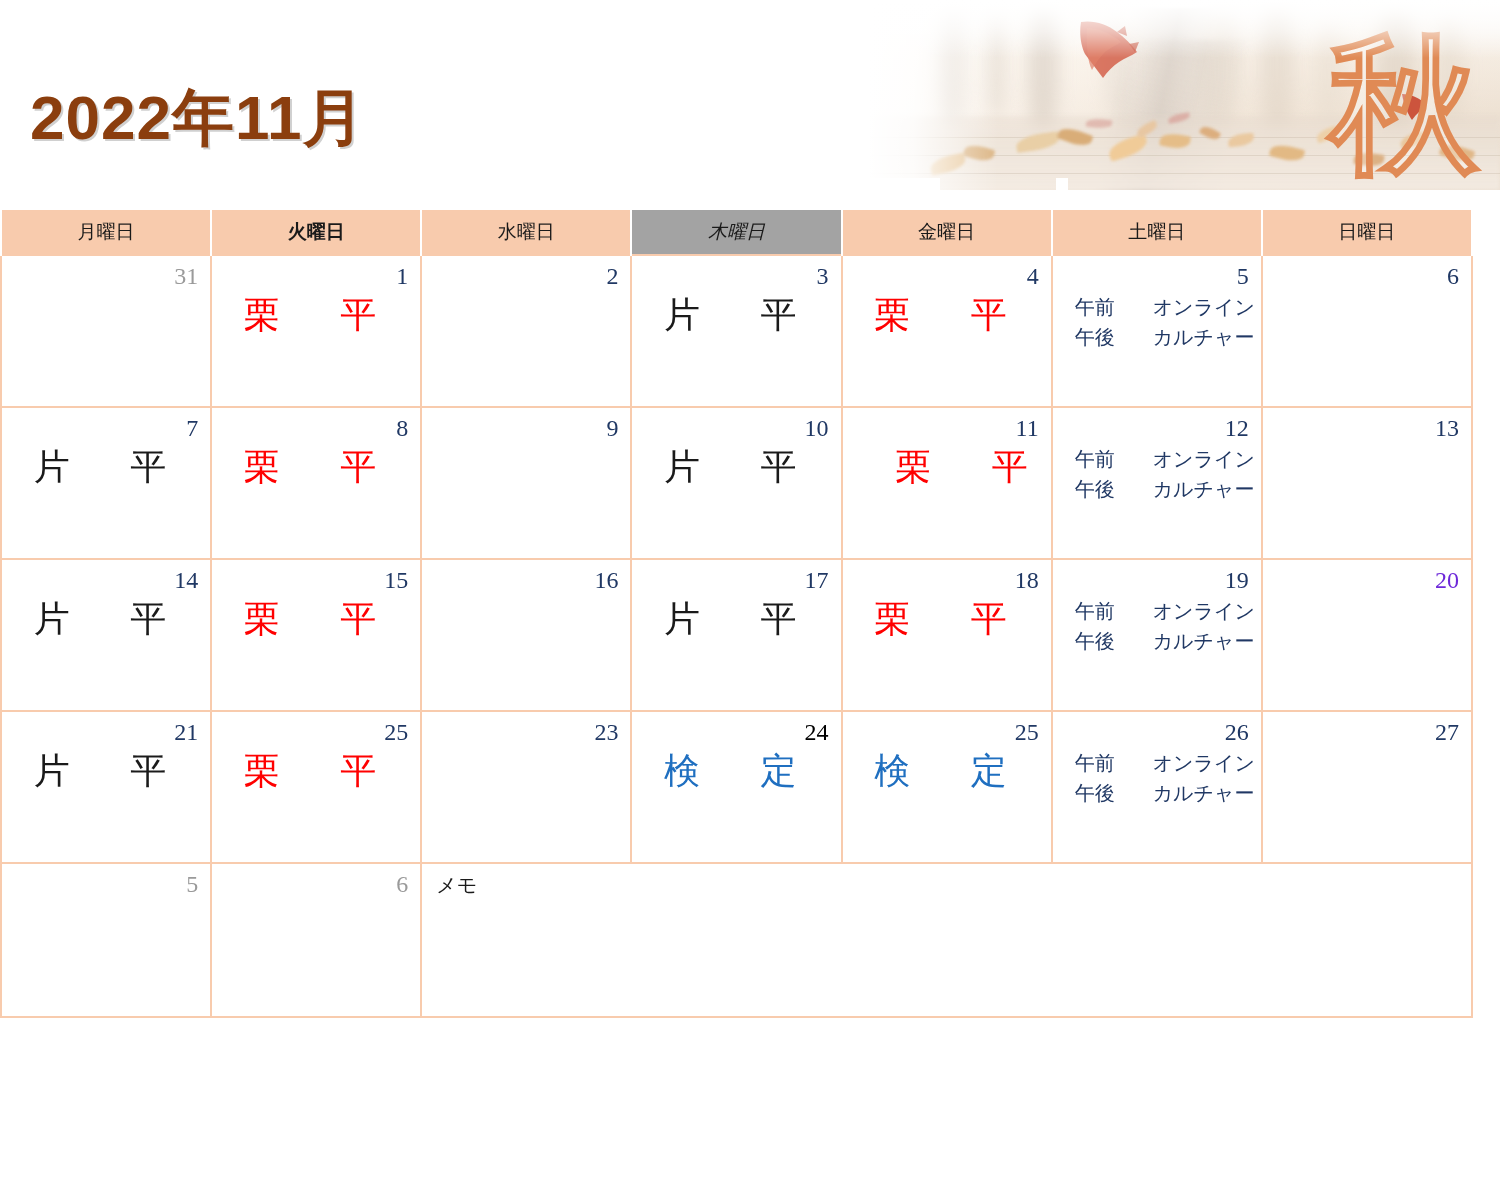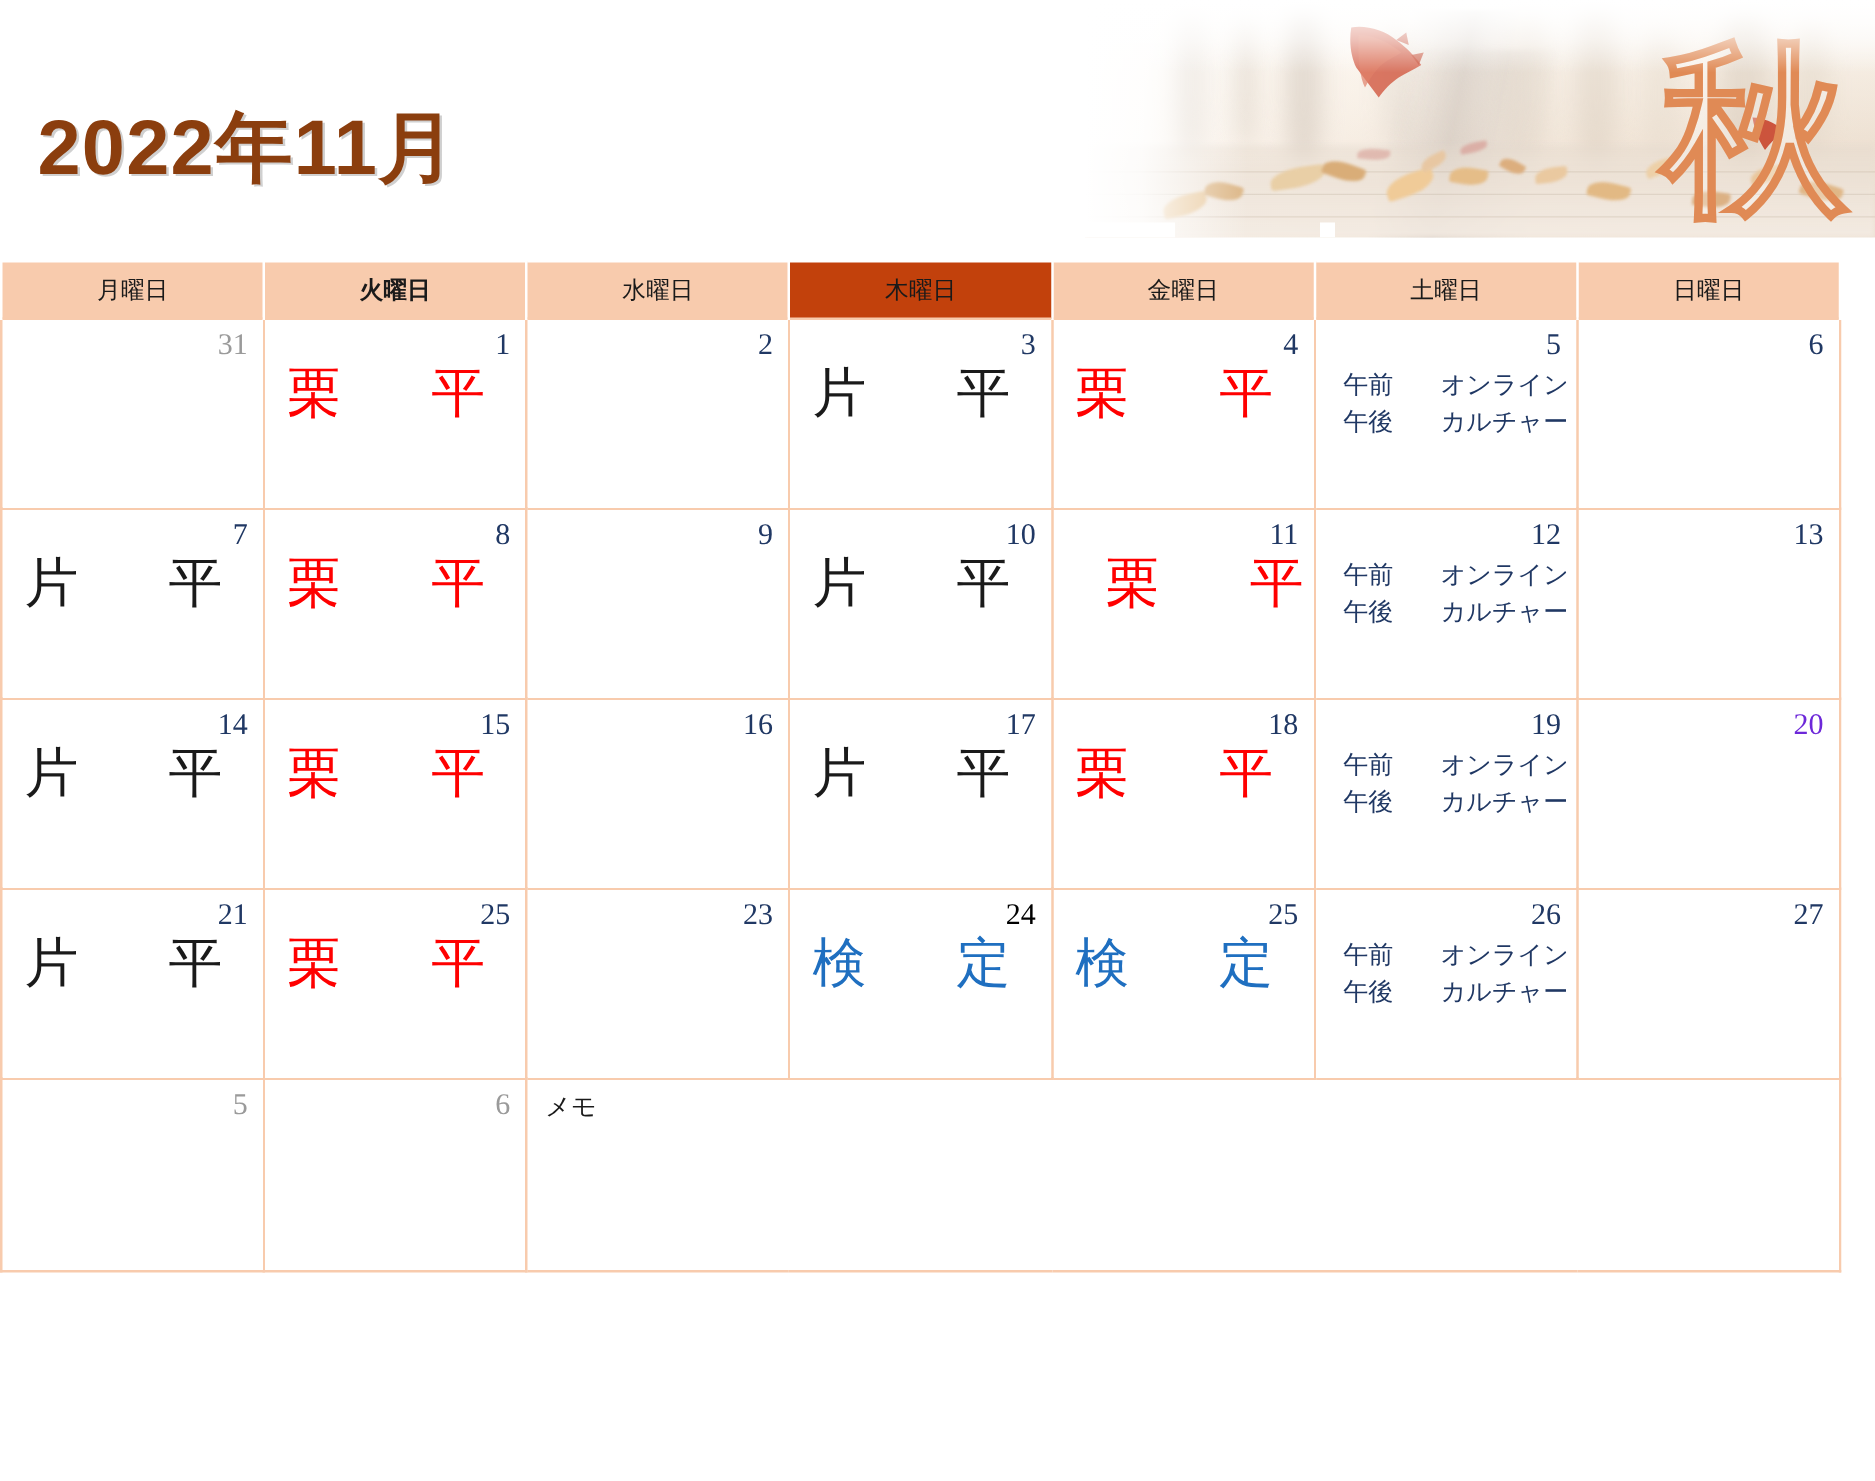--- a/index.html
+++ b/index.html
@@ -177,21 +177,21 @@
     color: #203864;
     font-family: "Liberation Serif", "DejaVu Serif", serif;
   }
   .daynum.muted {
     color: #9a9a9a;
   }
 
   .evt {
     display: block;
     text-align: center;
-    font-size: 43px;
+    font-size: 36px;
     line-height: 46px;
     letter-spacing: 0.34em;
     padding: 2px 0 0 0;
     white-space: pre;
     font-family: "DejaVu Sans", "Liberation Sans", sans-serif;
   }
   .evt.red    { color: #FF0000; }
   .evt.black  { color: #1a1a1a; }
   .evt.blue   { color: #1F6FC0; }
   .evt.orange { color: #FFB115; }
@@ -295,21 +295,21 @@
       <col>
       <col>
       <col>
       <col>
   </colgroup>
   <thead>
     <tr id="weekday-row">
         <th style="background: rgb(248, 203, 173);">月曜日</th>
         <th style="background: rgb(248, 203, 173); font-weight: bold;">火曜日</th>
         <th style="background: rgb(248, 203, 173);">水曜日</th>
-        <th style="background: #c2410c;">木曜日</th>
+        <th style="background: #a3a3a3; font-style: italic;">木曜日</th>
         <th style="background: rgb(248, 203, 173);">金曜日</th>
         <th style="background: rgb(248, 203, 173);">土曜日</th>
         <th style="background: rgb(248, 203, 173);">日曜日</th>
       </tr>
   </thead>
   <tbody id="calendar-body">
       <tr>
         <td style="border-color: rgb(248, 203, 173);">
           <span class="daynum muted" style="color: rgb(154, 154, 154);">31</span>
         </td>

